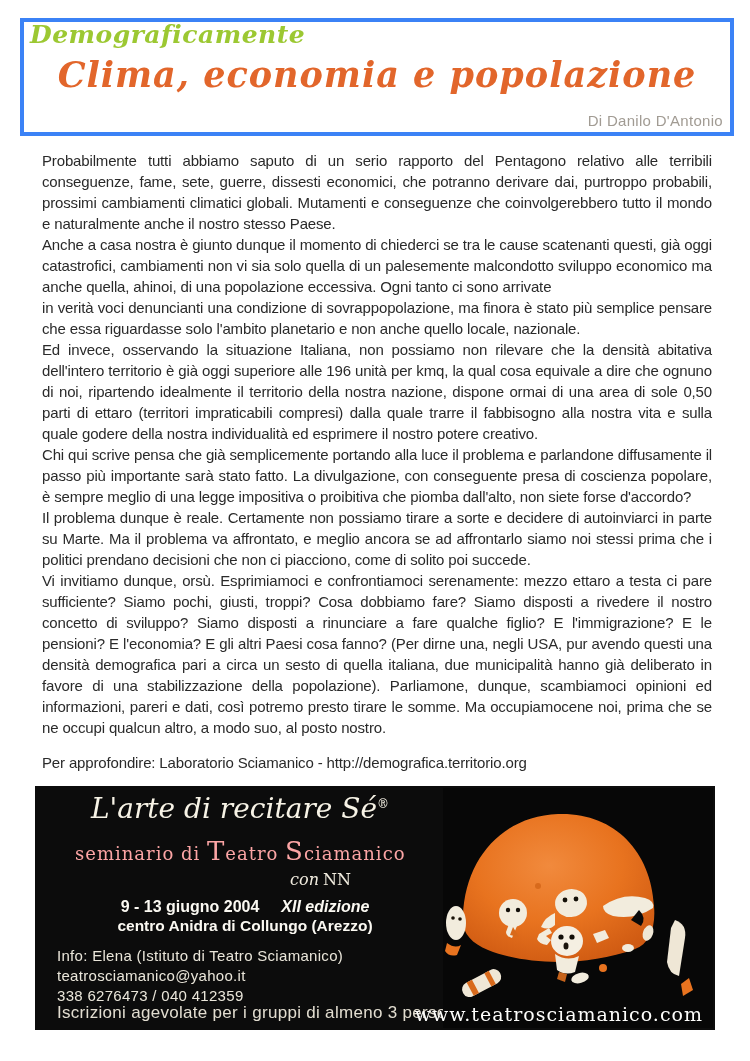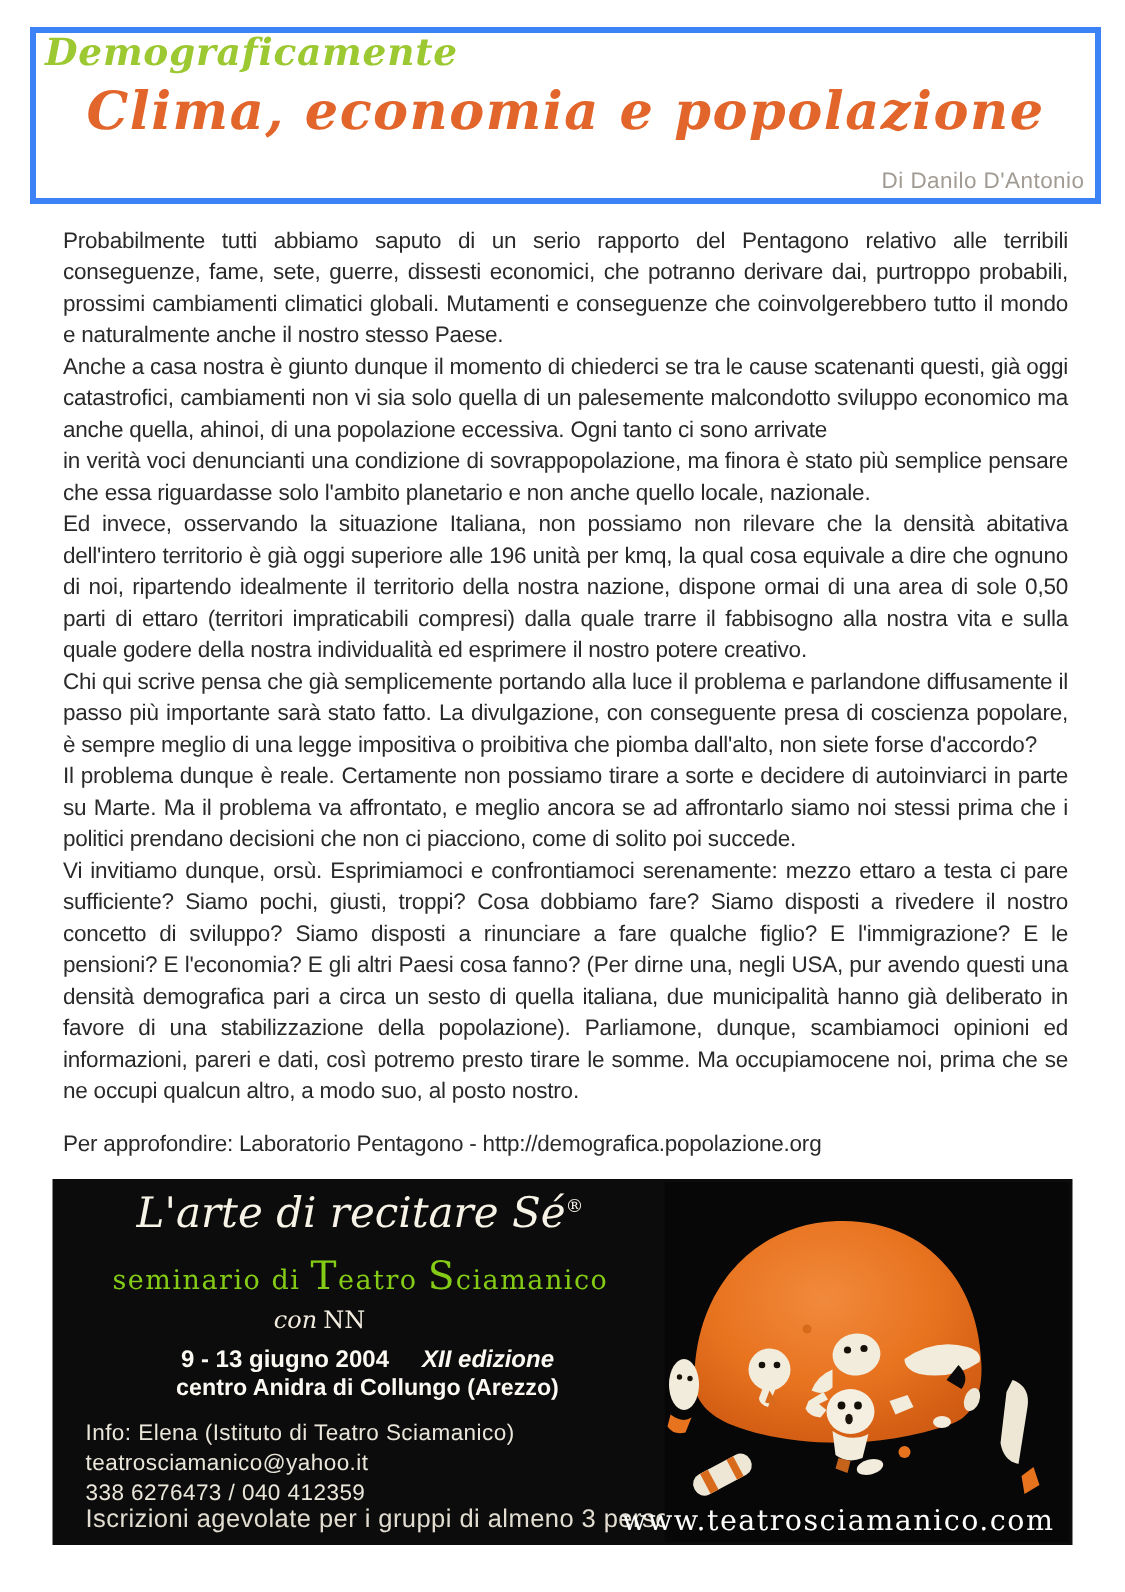--- a/index.html
+++ b/index.html
@@ -45,25 +45,25 @@
   }
   .ad-title {
     position:absolute; left:56px; top:6px;
     font-family:"DejaVu Serif", serif; font-style:italic;
     font-size:28px; color:#f7f3e6;
   }
   .ad-title sup { font-size:12px; font-style:normal; }
   .ad-subtitle {
     position:absolute; left:40px; top:50px;
     font-family:"DejaVu Serif", serif; font-size:18px;
-    letter-spacing:1px; color:#84cc16;
+    letter-spacing:1px; color:#fca5a5;
   }
   .ad-subtitle .bigcap { font-size:26px; }
   .ad-with {
-    position:absolute; left:40px; top:84px; width:276px; text-align:center;
+    position:absolute; left:40px; top:84px; width:276px; text-align:right;
     font-family:"DejaVu Serif", serif; font-size:16px; color:#f1ecdf;
   }
   .ad-with .con { font-style:italic; margin-right:4px; }
   .ad-dates {
     position:absolute; left:50px; top:112px; width:320px; text-align:center;
     font-weight:bold; font-size:16px; color:#fbf9f2;
   }
   .ad-dates .ed { font-style:italic; margin-left:22px; }
   .ad-dates .loc { font-size:15.5px; margin-top:1px;text-align:center; }
   .ad-info {
@@ -94,21 +94,21 @@
 
   <div class="article">
     <p>Probabilmente tutti abbiamo saputo di un serio rapporto del Pentagono relativo alle terribili conseguenze, fame, sete, guerre, dissesti economici, che potranno derivare dai, purtroppo probabili, prossimi cambiamenti climatici globali. Mutamenti e conseguenze che coinvolgerebbero tutto il mondo e naturalmente anche il nostro stesso Paese.</p>
     <p>Anche a casa nostra è giunto dunque il momento di chiederci se tra le cause scatenanti questi, già oggi catastrofici, cambiamenti non vi sia solo quella di un palesemente malcondotto sviluppo economico ma anche quella, ahinoi, di una popolazione eccessiva. Ogni tanto ci sono arrivate</p>
     <p>in verità voci denuncianti una condizione di sovrappopolazione, ma finora è stato più semplice pensare che essa riguardasse solo l'ambito planetario e non anche quello locale, nazionale.</p>
     <p>Ed invece, osservando la situazione Italiana, non possiamo non rilevare che la densità abitativa dell'intero territorio è già oggi superiore alle 196 unità per kmq, la qual cosa equivale a dire che ognuno di noi, ripartendo idealmente il territorio della nostra nazione, dispone ormai di una area di sole 0,50 parti di ettaro (territori impraticabili compresi) dalla quale trarre il fabbisogno alla nostra vita e sulla quale godere della nostra individualità ed esprimere il nostro potere creativo.</p>
     <p>Chi qui scrive pensa che già semplicemente portando alla luce il problema e parlandone diffusamente il passo più importante sarà stato fatto. La divulgazione, con conseguente presa di coscienza popolare, è sempre meglio di una legge impositiva o proibitiva che piomba dall'alto, non siete forse d'accordo?</p>
     <p>Il problema dunque è reale. Certamente non possiamo tirare a sorte e decidere di autoinviarci in parte su Marte. Ma il problema va affrontato, e meglio ancora se ad affrontarlo siamo noi stessi prima che i politici prendano decisioni che non ci piacciono, come di solito poi succede.</p>
     <p>Vi invitiamo dunque, orsù. Esprimiamoci e confrontiamoci serenamente: mezzo ettaro a testa ci pare sufficiente? Siamo pochi, giusti, troppi? Cosa dobbiamo fare? Siamo disposti a rivedere il nostro concetto di sviluppo? Siamo disposti a rinunciare a fare qualche figlio? E l'immigrazione? E le pensioni? E l'economia? E gli altri Paesi cosa fanno? (Per dirne una, negli USA, pur avendo questi una densità demografica pari a circa un sesto di quella italiana, due municipalità hanno già deliberato in favore di una stabilizzazione della popolazione). Parliamone, dunque, scambiamoci opinioni ed informazioni, pareri e dati, così potremo presto tirare le somme. Ma occupiamocene noi, prima che se ne occupi qualcun altro, a modo suo, al posto nostro.</p>
     <p class="more">
-      <span>Per approfondire: Laboratorio Pentagono - </span><a href="#">http://demografica.popolazione.org</a>
+      <span>Per approfondire: Laboratorio Sciamanico - </span><a href="#">http://demografica.territorio.org</a>
     </p>
   </div>
 
   <div class="ad">
     <div class="ad-title">
       <span>L'arte di recitare Sé</span><sup>®</sup>
     </div>
     <div class="ad-subtitle">
       <span>seminario di </span><span class="bigcap">T</span><span>eatro </span><span class="bigcap">S</span><span>ciamanico</span>
     </div>

